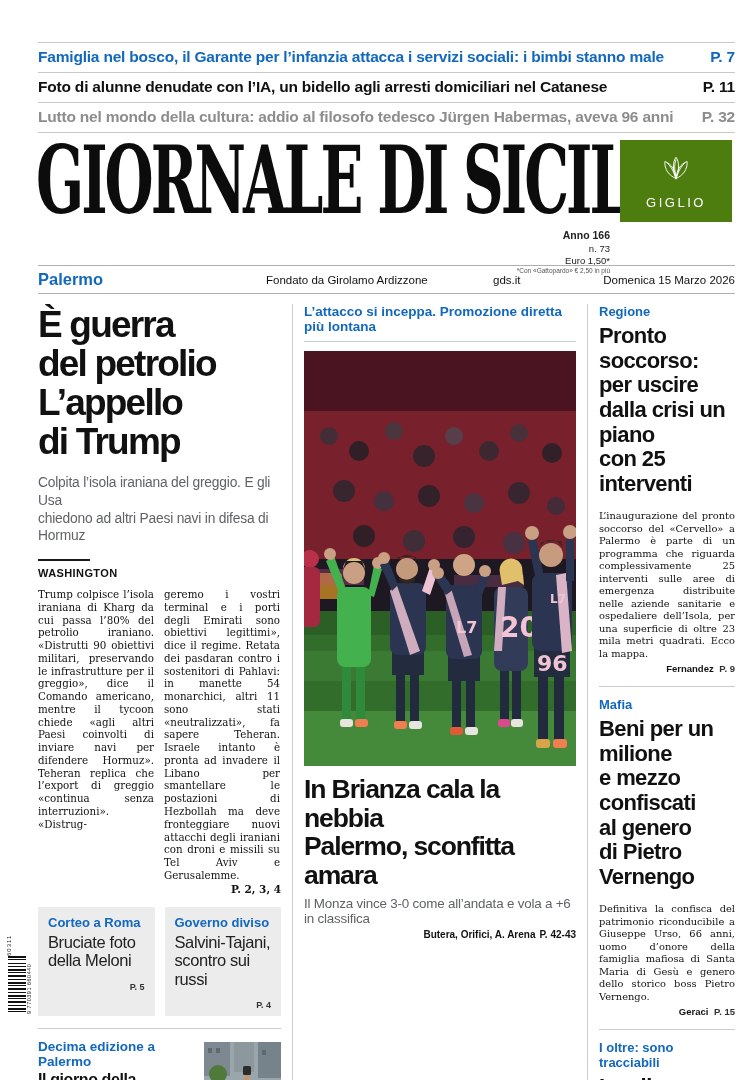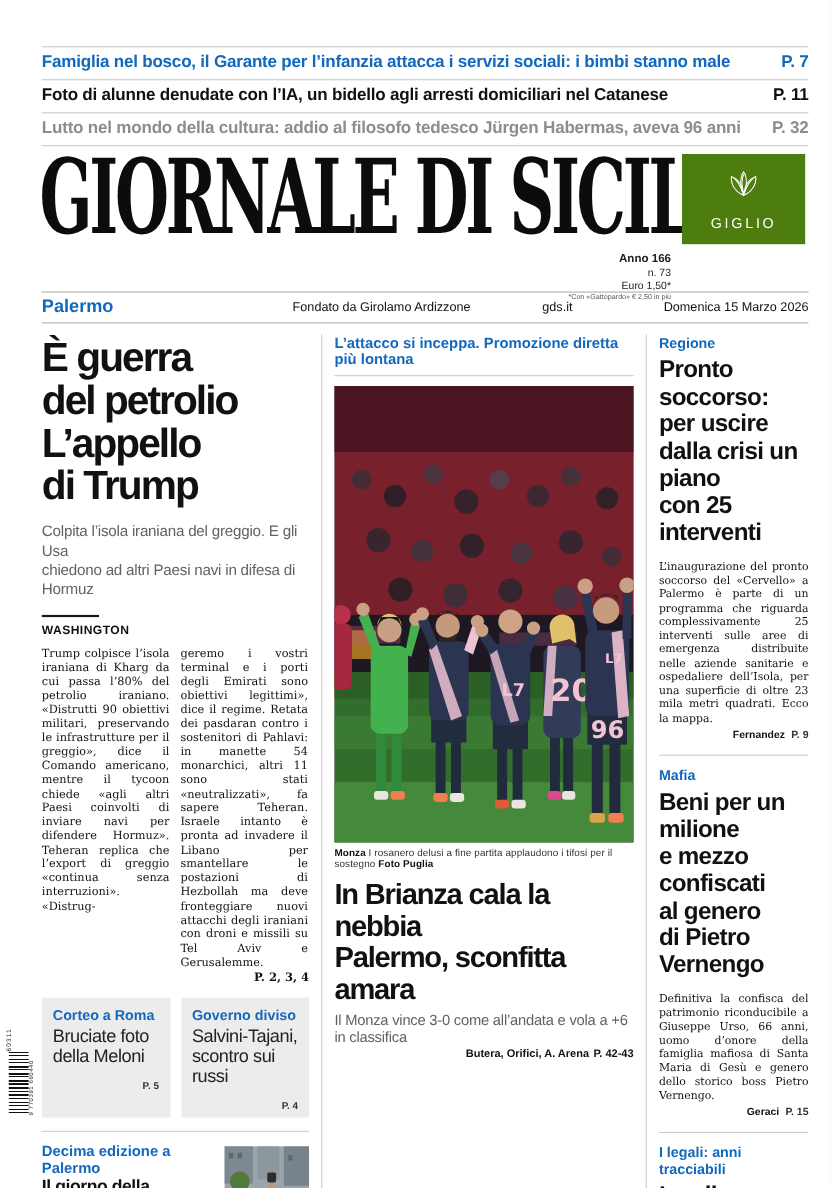--- a/index.html
+++ b/index.html
@@ -337,23 +337,20 @@
               <path d="M262 230 L262 188 L270 188 L270 230 Z" fill="#2b3450"></path>
               <circle cx="228" cy="182" r="7" fill="#caa084"></circle>
               <circle cx="266" cy="181" r="7" fill="#caa084"></circle>
               <circle cx="247" cy="204" r="12" fill="#c79c7e"></circle>
               <path d="M235 202 A12 12 0 0 1 259 200 L257 190 L237 191 Z" fill="#32281f"></path>
               <text x="233" y="320" font-family="DejaVu Sans,sans-serif" font-size="22" font-weight="bold" fill="#f2c3d3">96</text>
               <text x="246" y="252" font-family="DejaVu Sans,sans-serif" font-size="12" font-weight="bold" fill="#f2c3d3">L7</text>
             </g>
           </svg>
         </div>
-        <div class="match-caption">
-          <b>Monza</b><span> I rosanero delusi a fine partita applaudono i tifosi per il sostegno </span><b>Foto Puglia</b>
-        </div>
         <div class="match-h prewrap">In Brianza cala la nebbia
 Palermo, sconfitta amara</div>
         <div class="match-sub">Il Monza vince 3-0 come all’andata e vola a +6 in classifica</div>
         <div class="match-by">
           <span>Butera, Orifici, A. Arena</span><span class="pgs">P. 42-43</span>
         </div>
       </div>
 
       <div class="vr"></div>
 
@@ -378,21 +375,21 @@
 al genero
 di Pietro Vernengo</div>
           <div class="rb">Definitiva la confisca del patrimonio riconducibile a Giuseppe Urso, 66 anni, uomo d’onore della famiglia mafiosa di Santa Maria di Gesù e genero dello storico boss Pietro Vernengo.</div>
           <div class="rby">
             <span>Geraci</span>
             <span class="pg">P. 15</span>
           </div>
         </div>
         <div class="hrule"></div>
         <div class="rs">
-          <div class="rk kicker">I legali: anni tracciabili</div>
+          <div class="rk kicker">I oltre: sono tracciabili</div>
           <div class="rh prewrap">Iacolino prepara
 il ricorso: chiederà
 la restituzione
 dei contanti</div>
 
         </div>
       </div>
     </div>
 
   </div>

